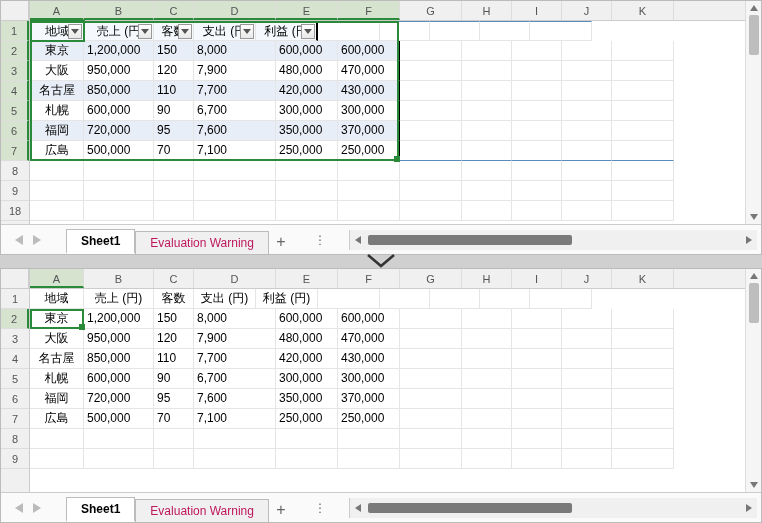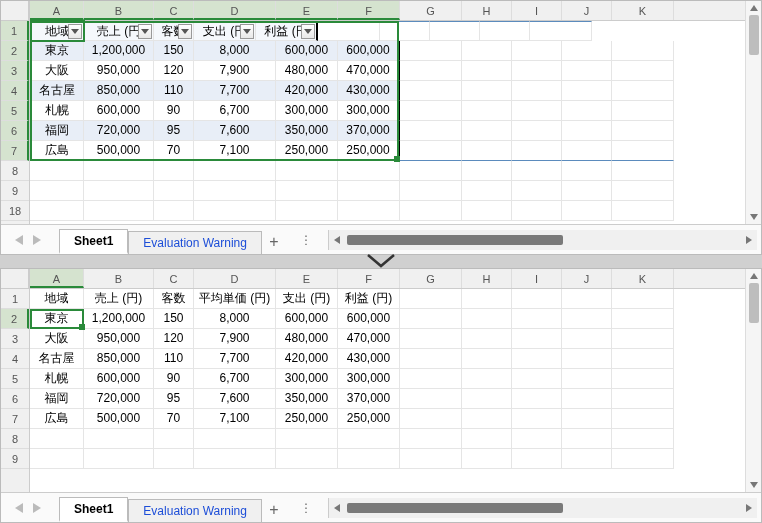--- a/index.html
+++ b/index.html
@@ -13,39 +13,39 @@
   .row-headers { display: flex; flex-direction: column; border-right: 1px solid #ccc; background: #f0f0f0; }
   .corner { width: 28px; height: 20px; background: #f0f0f0; border-bottom: 1px solid #ccc; border-right: 1px solid #ccc; }
   .rh { width: 28px; height: 20px; text-align: center; line-height: 20px; color: #555; border-bottom: 1px solid #ddd; font-size: 11px; background: #f0f0f0; }
   .cols-and-cells { flex: 1; overflow: hidden; position: relative; }
   .col-headers { display: flex; height: 20px; background: #f0f0f0; border-bottom: 1px solid #ccc; }
   .ch { text-align: center; line-height: 20px; color: #555; border-right: 1px solid #ddd; font-size: 11px; flex-shrink: 0; }
   .rows { }
   .row { display: flex; height: 20px; }
   .cell { height: 20px; line-height: 19px; padding: 0 3px; border-right: 1px solid #e5e5e5; border-bottom: 1px solid #e5e5e5; overflow: hidden; white-space: nowrap; flex-shrink: 0; font-size: 12px; }
   .cell.hdr { font-weight: normal; background: #fff; position: relative; }
-  .cell.num { text-align: center; }
+  .cell.num { text-align: left; }
   .cell.txt { text-align: center; }
   .filter-btn { position: absolute; right: 1px; top: 2px; width: 14px; height: 15px; border: 1px solid #999; background: linear-gradient(#fff,#e8e8e8); display: flex; align-items: center; justify-content: center; }
   .filter-btn svg { width: 8px; height: 5px; }
   
   .band { background: #e8eef7; }
   .ch.sel { background: #d5e3cf; border-bottom: 2px solid #2a8a3a; }
   .rh.sel { background: #d5e3cf; border-right: 2px solid #2a8a3a; }
   .cell.active { outline: 2px solid #2a8a3a; outline-offset: -1px; position: relative; z-index: 2; }
   .sel-range { position: absolute; border: 2px solid #2a8a3a; pointer-events: none; z-index: 5; }
   .fill-handle { position: absolute; width: 6px; height: 6px; background: #2a8a3a; right: -3px; bottom: -3px; }
   
-  .footer { height: 30px; display: flex; align-items: center; border-top: 1px solid #ccc; background: #fafafa; padding: 4px 4px; gap: 8px; }
+  .footer { height: 30px; display: flex; align-items: center; border-top: 1px solid #ccc; background: #fafafa; padding: 4px 4px; gap: 15px; }
   .tab-nav { display: flex; gap: 2px; padding: 0 6px; }
   .tab-nav .nav-btn { width: 16px; height: 18px; display: flex; align-items: center; justify-content: center; color: #888; }
   .tabs { display: flex; align-items: flex-end; height: 26px; gap: 0; }
   .tab { padding: 4px 14px 4px 14px; border: 1px solid #bbb; border-bottom: none; background: #f0f0f0; font-size: 12px; position: relative; top: 1px; }
   .tab.active { background: #fff; font-weight: bold; border-bottom: 2px solid #fff; }
-  .tab.warn { color: #1d4ed8; font-style: normal; }
+  .tab.warn { color: #be185d; font-style: normal; }
   .add-tab { width: 24px; text-align: center; color: #666; font-size: 16px; padding: 2px 6px; }
   .menu-dots { color: #666; padding: 0 6px; letter-spacing: 2px; }
   .hscroll { flex: 1; display: flex; align-items: center; border-left: 1px solid #ccc; height: 20px; background: #f0f0f0; }
   .hscroll .arrow { width: 16px; height: 16px; display: flex; align-items: center; justify-content: center; color: #666; }
   .hscroll .track { flex: 1; height: 10px; background: #f0f0f0; position: relative; margin: 0 2px; }
   .hscroll .thumb { position: absolute; left: 0; width: 55%; height: 10px; background: #7a7a7a; border-radius: 2px; }
   .vscroll { position: absolute; right: 0; top: 0; width: 16px; height: calc(100% - 30px); background: #f5f5f5; border-left: 1px solid #ddd; display: flex; flex-direction: column; align-items: center; }
   .vscroll .arrow { width: 14px; height: 14px; display: flex; align-items: center; justify-content: center; color: #666; }
   .vscroll .vtrack { flex: 1; width: 10px; position: relative; }
   .vscroll .vthumb { position: absolute; top: 0; width: 10px; height: 40px; background: #bdbdbd; border-radius: 2px; }
@@ -340,21 +340,20 @@
         <div class="ch cK">K</div>
       </div>
       <div class="rows" style="position:relative;">
         <div class="sel-range" style="left:0;top:20px;width:54px;height:20px;">
           <div class="fill-handle"></div>
         </div>
         <div class="row">
           <div class="cell txt cA">地域</div>
           <div class="cell txt cB">売上 (円)</div>
           <div class="cell txt cC">客数</div>
-          <div class="cell txt cD">平均単価 (円)</div>
           <div class="cell txt cE">支出 (円)</div>
           <div class="cell txt cF">利益 (円)</div>
           <div class="cell cG"></div>
             <div class="cell cH"></div>
             <div class="cell cI"></div>
             <div class="cell cJ"></div>
             <div class="cell cK"></div>
         </div>
         <div id="bottom-data-rows">
             <div class="row">

